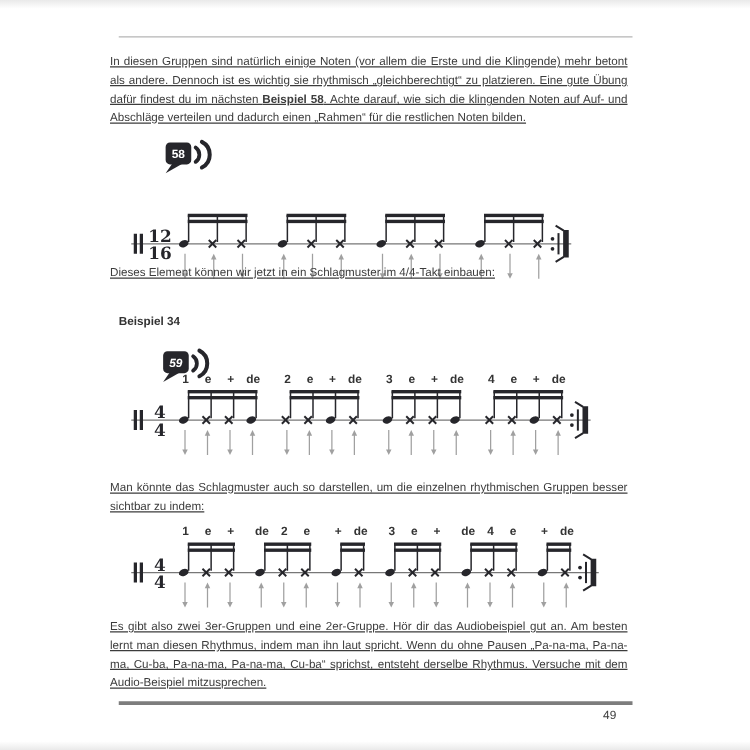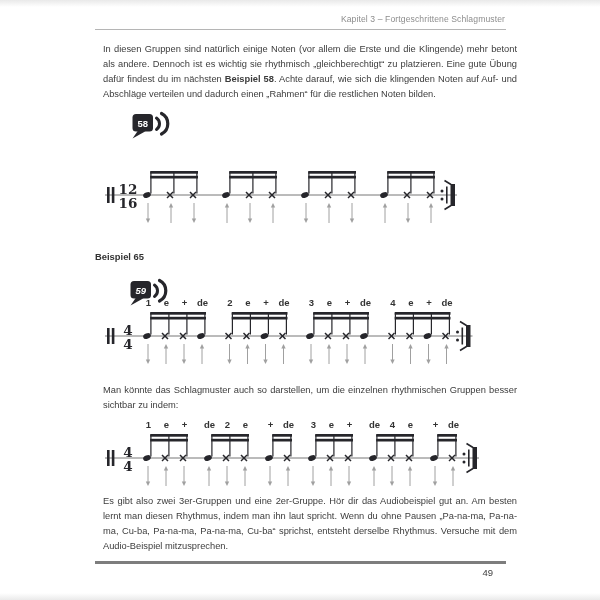--- a/index.html
+++ b/index.html
@@ -4,22 +4,22 @@
 <style>
   html,body{margin:0;padding:0;background:#ffffff;}
   .page{position:relative;width:600px;height:600px;background:#ffffff;
         font-family:"Liberation Sans",sans-serif;color:#3c3c3c;overflow:hidden;}
   .edge-top{position:absolute;left:0;top:0;width:600px;height:7px;
         background:linear-gradient(#e9e9e9,#ffffff);}
   .edge-bottom{position:absolute;left:0;bottom:0;width:600px;height:7px;
         background:linear-gradient(#ffffff,#eaeaea);}
   .header-text{position:absolute;top:14px;right:95px;font-size:8.6px;color:#8d8d8d;letter-spacing:.1px;}
   .header-rule{position:absolute;top:29px;left:95px;width:411px;height:1px;background:#b5b5b5;}
-  .para{position:absolute;left:103px;width:414px;font-size:9.3px;line-height:15px;
-        text-align:justify;color:#3c3c3c;margin:0;}
+  .para{position:absolute;left:88px;width:414px;font-size:9.3px;line-height:15px;
+        text-align:justify;color:#3c3c3c;margin:0;text-decoration:underline;}
   #p1{top:42px;}
   #p2{top:211px;text-align:left;}
   .heading{position:absolute;left:95px;top:251px;font-size:9.4px;font-weight:bold;color:#333;}
   #p3{top:383px;}
   #p4{top:494px;}
   .audio-icon{position:absolute;width:42px;height:34px;}
   #icon58{left:131px;top:107px;}
   #icon59{left:129px;top:274px;font-style:italic;}
   .staff{position:absolute;left:95px;width:410px;height:80px;}
   #staff0{top:155px;}
@@ -27,21 +27,20 @@
   #staff2{top:412px;}
   .footer-rule{position:absolute;left:95px;top:561px;width:411px;height:3px;background:#7d7d7d;}
   .page-number{position:absolute;right:107px;top:567px;font-size:9.5px;color:#3c3c3c;}
 </style>
 </head>
 <body>
 
 <div class="page">
   <div class="edge-top"></div>
 
-  <div class="header-text">Kapitel 3 – Fortgeschrittene Schlagmuster</div>
   <div class="header-rule"></div>
 
   <p id="p1" class="para"><span>In diesen Gruppen sind natürlich einige Noten (vor allem die Erste und die Klingende) mehr betont als andere. Dennoch ist es wichtig sie rhythmisch „gleichberechtigt“ zu platzieren. Eine gute Übung dafür findest du im nächsten </span><span style="font-weight: bold;">Beispiel 58</span><span>. Achte darauf, wie sich die klingenden Noten auf Auf- und Abschläge verteilen und dadurch einen „Rahmen“ für die restlichen Noten bilden.</span></p>
 
   <div id="icon58" class="audio-icon"><svg viewBox="0 0 42 34" width="42" height="34">
         <rect x="1.5" y="7" width="20.5" height="17.5" rx="3.5" fill="#26262b"></rect>
         <polygon points="7,23.5 1.5,31.5 14.5,24.2" fill="#26262b"></polygon>
         <path d="M25.5 11 A 7 7 0 0 1 25.5 22.5" fill="none" stroke="#26262b" stroke-width="3" stroke-linecap="round"></path>
         <path d="M30.5 6.5 A 11.5 11.5 0 0 1 30.5 27" fill="none" stroke="#26262b" stroke-width="3.2" stroke-linecap="round"></path>
         <text x="11.7" y="19.8" text-anchor="middle" fill="#fff" font-size="9.5" font-weight="bold" font-family="&quot;Liberation Sans&quot;,sans-serif">58</text>
@@ -116,22 +115,23 @@
         <line x1="338" y1="37" x2="332" y2="43" stroke="#26262b" stroke-width="1.5"></line>
         <line x1="336" y1="52" x2="336" y2="68" stroke="#a0a0a0" stroke-width="1"></line>
         <polygon points="333.8,52.5 338.2,52.5 336,48" fill="#a0a0a0"></polygon>
         <circle cx="347" cy="36" r="1.5" fill="#26262b"></circle>
         <circle cx="347" cy="44" r="1.5" fill="#26262b"></circle>
         <rect x="351" y="31.5" width="1.6" height="17" fill="#26262b"></rect>
         <rect x="355.5" y="29" width="4.5" height="22" fill="#26262b"></rect>
         <path d="M 356 29.5 l -6.5 -4 M 356 50.5 l -6.5 4" stroke="#26262b" stroke-width="1.6" fill="none"></path>
       </svg></div>
 
-
-  <div class="heading">Beispiel 65</div>
+  <p id="p2" class="para">Dieses Element können wir jetzt in ein Schlagmuster im 4/4-Takt einbauen:</p>
+
+  <div class="heading">Beispiel 34</div>
 
   <div id="icon59" class="audio-icon"><svg viewBox="0 0 42 34" width="42" height="34">
         <rect x="1.5" y="7" width="20.5" height="17.5" rx="3.5" fill="#26262b"></rect>
         <polygon points="7,23.5 1.5,31.5 14.5,24.2" fill="#26262b"></polygon>
         <path d="M25.5 11 A 7 7 0 0 1 25.5 22.5" fill="none" stroke="#26262b" stroke-width="3" stroke-linecap="round"></path>
         <path d="M30.5 6.5 A 11.5 11.5 0 0 1 30.5 27" fill="none" stroke="#26262b" stroke-width="3.2" stroke-linecap="round"></path>
         <text x="11.7" y="19.8" text-anchor="middle" fill="#fff" font-size="9.5" font-weight="bold" font-family="&quot;Liberation Sans&quot;,sans-serif">59</text>
       </svg></div>
   <div id="staff1" class="staff"><svg viewBox="0 0 410 80" width="410" height="80">
         <line x1="10" y1="46" x2="377.5" y2="46" stroke="#777777" stroke-width="1"></line>

